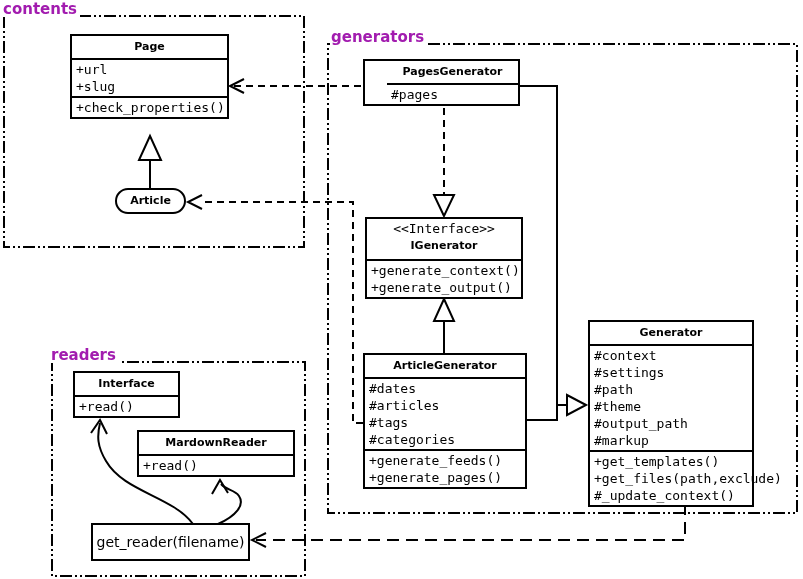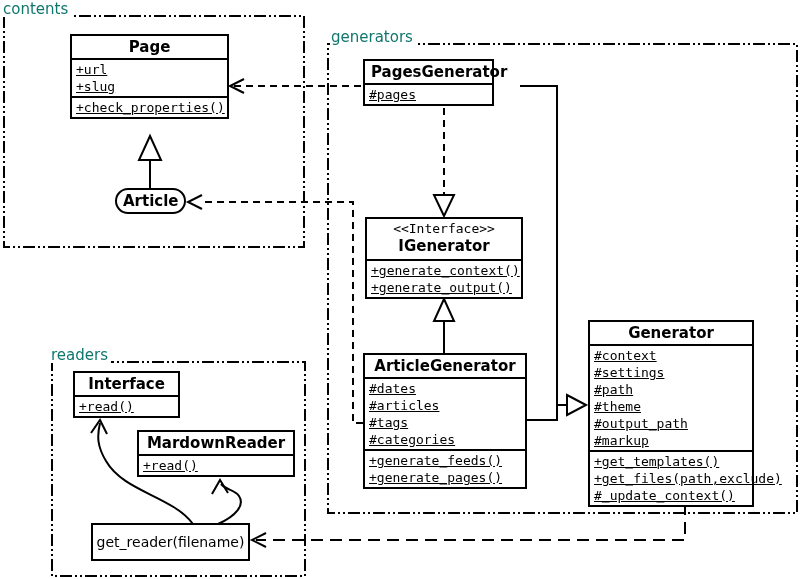--- a/index.html
+++ b/index.html
@@ -1,32 +1,32 @@
 <!DOCTYPE html>
 <html><head>
 <meta charset="utf-8">
 <style>
   html,body{margin:0;padding:0;background:#ffffff;}
   #canvas{position:relative;width:803px;height:579px;background:#ffffff;overflow:hidden;
           font-family:"DejaVu Sans", sans-serif;color:#000;}
   svg.wires{position:absolute;left:0;top:0;width:803px;height:579px;z-index:1;}
   .pkg-label{position:absolute;z-index:3;background:#ffffff;padding:0 3px 0 1px;
-             font-size:15px;line-height:16px;color:#0f766e;}
+             font-size:15px;line-height:16px;color:#a21caf;font-weight:bold;}
   .uml-class{position:absolute;z-index:2;border:2px solid #000;background:#ffffff;
              box-sizing:border-box;}
   .uml-title{border-bottom:2px solid #000;text-align:center;font-weight:bold;
-             font-size:15px;line-height:18px;padding:2px 6px;
+             font-size:11px;line-height:18px;padding:2px 6px;
              font-family:"DejaVu Sans", sans-serif;}
   .uml-title.no-sep{border-bottom:none;}
   .uml-stereo{text-align:center;font-family:"DejaVu Sans Mono", monospace;
               font-size:13px;line-height:16px;padding-top:2px;}
   .uml-head{border-bottom:2px solid #000;padding-bottom:2px;}
   .uml-head .uml-title{border-bottom:none;padding-top:0;}
   .uml-rows{font-family:"DejaVu Sans Mono", monospace;font-size:13px;line-height:17px;
-            padding:1px 4px;white-space:nowrap;text-decoration:underline;}
+            padding:1px 4px;white-space:nowrap;}
   .uml-rows.sep{border-top:2px solid #000;}
   .plain-box{position:absolute;z-index:2;border:2px solid #000;background:#fff;
              box-sizing:border-box;display:flex;align-items:center;justify-content:center;
              font-size:14px;font-family:"DejaVu Sans", sans-serif;}
 </style>
 </head>
 <body>
 
 <div id="canvas">
 
@@ -77,21 +77,21 @@
     </div>
     <div class="uml-rows sep">
       <div>+check_properties()</div>
     </div>
   </div>
 
   <div class="uml-class" style="left:115px;top:188px;width:71px;border-radius:13px;">
     <div class="uml-title no-sep">Article</div>
   </div>
 
-  <div class="uml-class" style="left:363px;top:59px;width:131px;">
+  <div class="uml-class" style="left:363px;top:59px;width:157px;padding-left:22px;">
     <div class="uml-title">PagesGenerator</div>
     <div class="uml-rows">
       <div>#pages</div>
     </div>
   </div>
 
   <div class="uml-class" style="left:365px;top:217px;width:158px;">
     <div class="uml-head">
       <div class="uml-stereo">&lt;&lt;Interface&gt;&gt;</div>
       <div class="uml-title no-sep">IGenerator</div>

